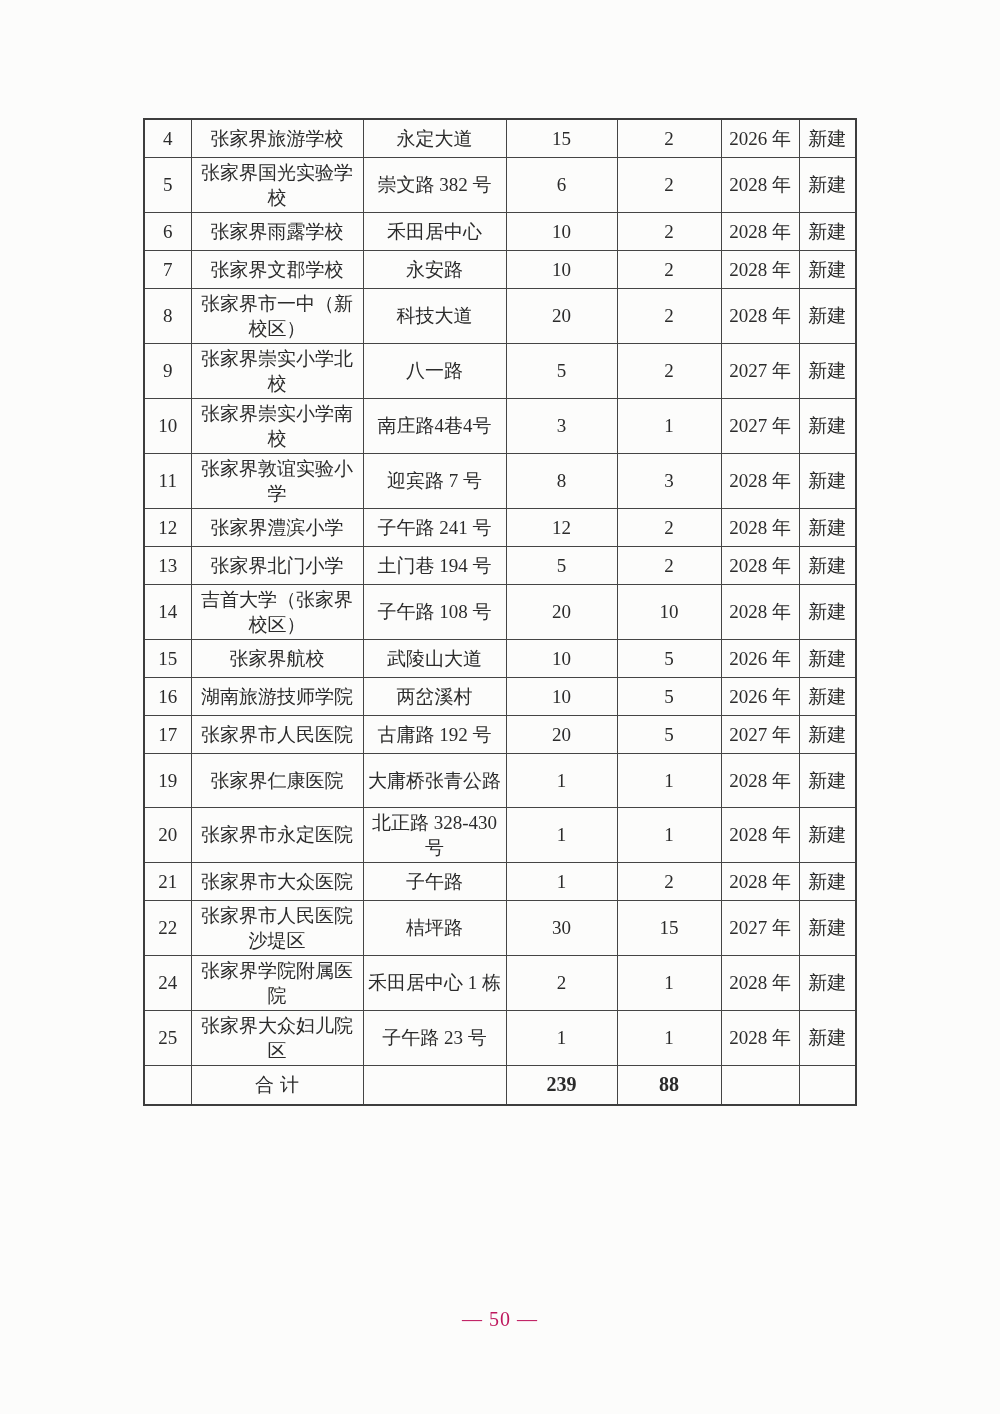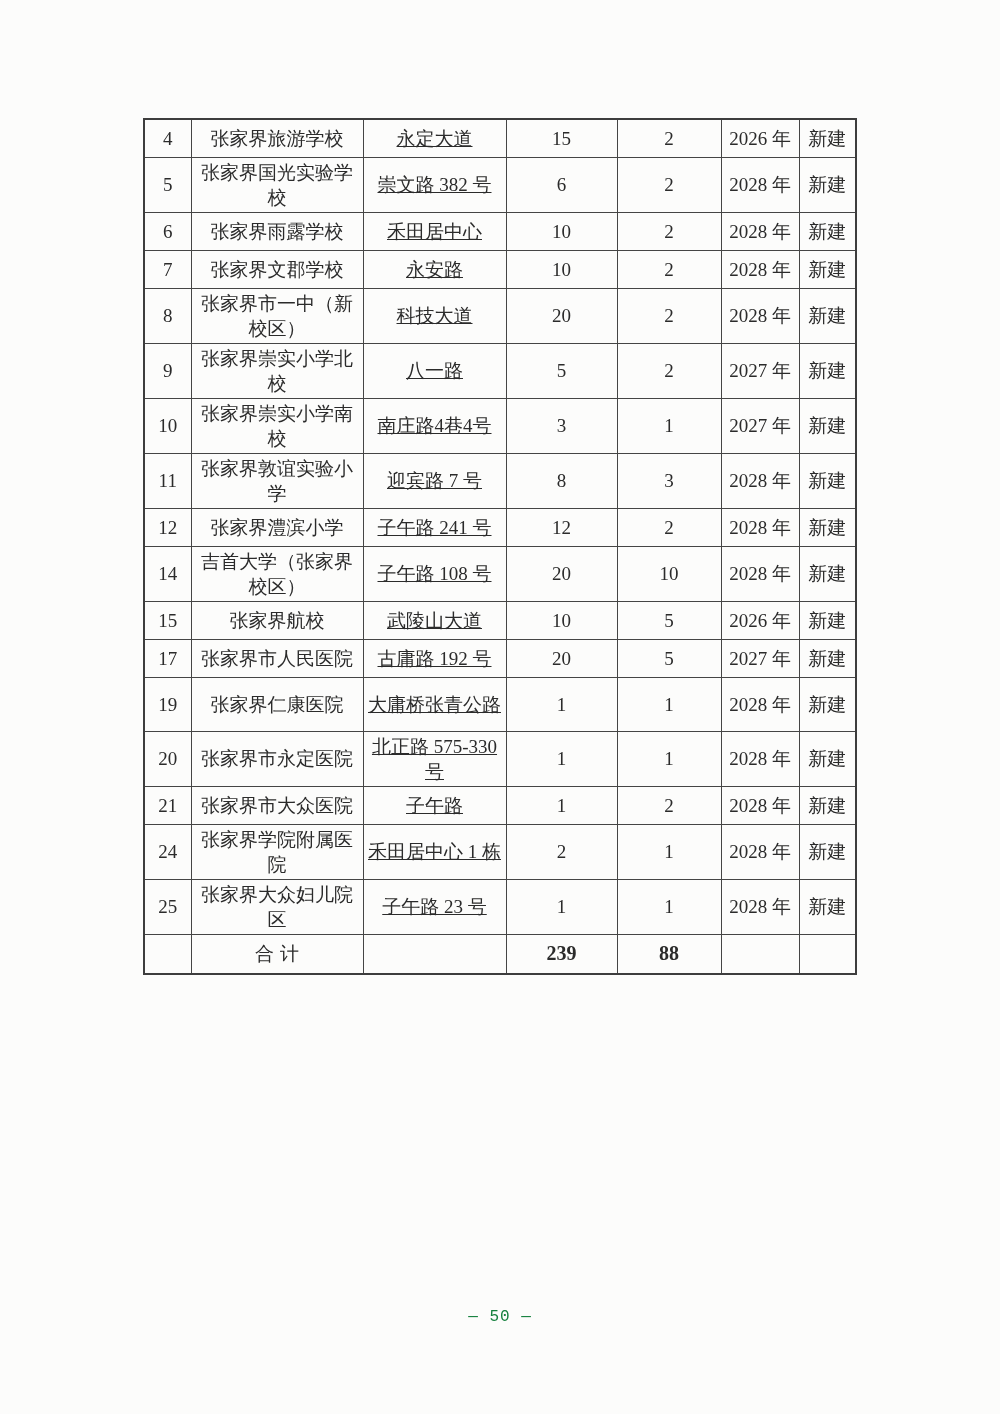--- a/index.html
+++ b/index.html
@@ -27,35 +27,35 @@
   }
   table.doc-table td {
     border: 1px solid #454545;
     text-align: center;
     vertical-align: middle;
     padding: 2px 4px;
     word-break: break-all;
     overflow: hidden;
   }
   table.doc-table { border: 2px solid #3d3d3d; }
-  td.c-address { padding: 2px 6px; text-decoration: underline; }
+  td.c-address { padding: 2px 6px; }
   tr.single { height: 38px; }
   tr.tall   { height: 54px; }
   tr.total-row { height: 40px; }
   tr.total-row .total-label { letter-spacing: 6px; padding-left: 10px; }
   tr.total-row .total-num { font-weight: bold; font-size: 20px; margin-top: 28px; }
   .page-number {
     position: absolute;
     left: 0;
     width: 100%;
     top: 1308px;
     text-align: center;
-    font-size: 16px;
-    color: #15803d;
-    font-family: Liberation Mono, monospace;
+    font-size: 20px;
+    color: #be185d;
+    font-family: Liberation Serif, serif;
     letter-spacing: 1px;
   }
 </style>
 </head>
 <body>
 
 <div class="page">
 
   <table class="doc-table">
     <colgroup>
@@ -142,72 +142,99 @@
         </tr>
         <tr class="single">
           <td class="c-no">12</td>
           <td class="c-name">张家界澧滨小学</td>
           <td class="c-address">子午路 241 号</td>
           <td class="c-v1">12</td>
           <td class="c-v2">2</td>
           <td class="c-year">2028 年</td>
           <td class="c-status">新建</td>
         </tr>
+        <tr class="single">
+          <td class="c-no">13</td>
+          <td class="c-name">张家界北门小学</td>
+          <td class="c-address">土门巷 194 号</td>
+          <td class="c-v1">5</td>
+          <td class="c-v2">2</td>
+          <td class="c-year">2028 年</td>
+          <td class="c-status">新建</td>
+        </tr>
         <tr class="tall">
           <td class="c-no">14</td>
           <td class="c-name">吉首大学（张家界校区）</td>
           <td class="c-address">子午路 108 号</td>
           <td class="c-v1">20</td>
           <td class="c-v2">10</td>
           <td class="c-year">2028 年</td>
           <td class="c-status">新建</td>
         </tr>
         <tr class="single">
           <td class="c-no">15</td>
           <td class="c-name">张家界航校</td>
           <td class="c-address">武陵山大道</td>
           <td class="c-v1">10</td>
           <td class="c-v2">5</td>
           <td class="c-year">2026 年</td>
           <td class="c-status">新建</td>
         </tr>
         <tr class="single">
+          <td class="c-no">16</td>
+          <td class="c-name">湖南旅游技师学院</td>
+          <td class="c-address">两岔溪村</td>
+          <td class="c-v1">10</td>
+          <td class="c-v2">5</td>
+          <td class="c-year">2026 年</td>
+          <td class="c-status">新建</td>
+        </tr>
+        <tr class="single">
           <td class="c-no">17</td>
           <td class="c-name">张家界市人民医院</td>
           <td class="c-address">古庸路 192 号</td>
           <td class="c-v1">20</td>
           <td class="c-v2">5</td>
           <td class="c-year">2027 年</td>
           <td class="c-status">新建</td>
         </tr>
         <tr class="tall">
           <td class="c-no">19</td>
           <td class="c-name">张家界仁康医院</td>
           <td class="c-address">大庸桥张青公路</td>
           <td class="c-v1">1</td>
           <td class="c-v2">1</td>
           <td class="c-year">2028 年</td>
           <td class="c-status">新建</td>
         </tr>
         <tr class="tall">
           <td class="c-no">20</td>
           <td class="c-name">张家界市永定医院</td>
-          <td class="c-address">北正路 575-330 号</td>
+          <td class="c-address">北正路 328-430 号</td>
           <td class="c-v1">1</td>
           <td class="c-v2">1</td>
           <td class="c-year">2028 年</td>
           <td class="c-status">新建</td>
         </tr>
         <tr class="single">
           <td class="c-no">21</td>
           <td class="c-name">张家界市大众医院</td>
           <td class="c-address">子午路</td>
           <td class="c-v1">1</td>
           <td class="c-v2">2</td>
           <td class="c-year">2028 年</td>
+          <td class="c-status">新建</td>
+        </tr>
+        <tr class="tall">
+          <td class="c-no">22</td>
+          <td class="c-name">张家界市人民医院沙堤区</td>
+          <td class="c-address">桔坪路</td>
+          <td class="c-v1">30</td>
+          <td class="c-v2">15</td>
+          <td class="c-year">2027 年</td>
           <td class="c-status">新建</td>
         </tr>
         <tr class="tall">
           <td class="c-no">24</td>
           <td class="c-name">张家界学院附属医院</td>
           <td class="c-address">禾田居中心 1 栋</td>
           <td class="c-v1">2</td>
           <td class="c-v2">1</td>
           <td class="c-year">2028 年</td>
           <td class="c-status">新建</td>

